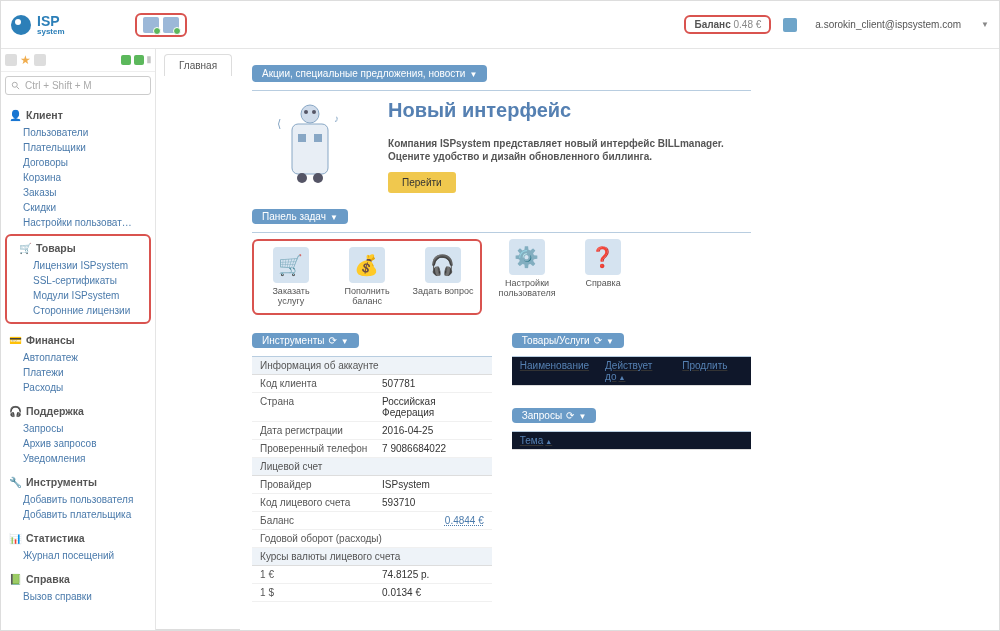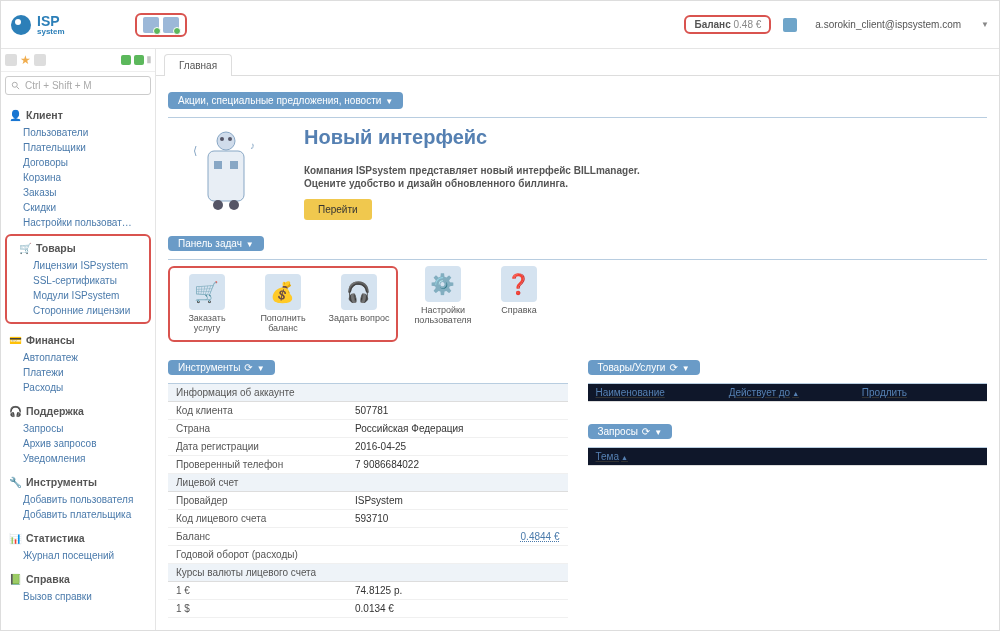--- a/index.html
+++ b/index.html
@@ -29,21 +29,21 @@
 .side-toolbar .spacer { flex:1; }
 .side-toolbar .green-sq { width:10px; height:10px; background:#5cb85c; border-radius:2px; }
 .side-search { margin:4px; border:1px solid #ccc; border-radius:3px; padding:3px 5px; display:flex; align-items:center; gap:4px; color:#aaa; font-size:10px; }
 .side-search svg { width:10px; height:10px; }
 .side-group { margin:8px 0 0 0; }
 .side-group-hdr { display:flex; align-items:center; gap:5px; font-weight:bold; color:#555; padding:2px 8px; font-size:10.5px; }
 .side-group-hdr .ico { width:12px; height:12px; display:inline-block; }
 .side-items { padding-left:22px; margin-top:2px; }
 .side-item { color:#4a7aab; padding:2px 0; cursor:pointer; font-size:10px; }
 .highlight-group { border:2px solid #d9534f; border-radius:6px; margin:4px; padding:4px 4px 4px 4px; }
-.main { flex:1; display:flex; flex-direction:column; min-width:0; overflow:auto; }
+.main { flex:1; display:flex; flex-direction:row; min-width:0; overflow:auto; }
 .tab-strip { border-bottom:1px solid #ddd; padding:4px 8px 0 8px; }
 .tab { display:inline-block; padding:5px 14px; border:1px solid #ddd; border-bottom:none; border-radius:4px 4px 0 0; background:#fff; font-size:10px; color:#555; position:relative; top:1px; }
 .section-tag { background:#6a9bc7; color:#fff; display:inline-block; padding:3px 10px; border-radius:4px; font-size:10px; margin:8px 0; position:relative; }
 .section-tag .dd { font-size:8px; margin-left:4px; }
 .content { padding:8px 12px; }
 .promo { display:flex; gap:16px; align-items:flex-start; padding:8px 0; }
 .promo-img { width:120px; height:90px; display:flex; align-items:center; justify-content:center; }
 .promo-text h2 { color:#5580b2; font-size:20px; margin-bottom:16px; }
 .promo-text p { font-size:10px; color:#555; margin-bottom:2px;font-weight:bold; }
 .promo-btn { display:inline-block; margin-top:8px; background:#f0c84e; color:#333; padding:5px 14px; border-radius:3px; font-size:10px; cursor:pointer; }
@@ -55,21 +55,21 @@
 .cols { display:flex; gap:20px; margin-top:10px; }
 .col-left { flex:1; min-width:0; }
 .col-right { flex:1; min-width:0; }
 .section-tag.small { padding:2px 10px; }
 .refresh { color:#fff; font-size:10px; margin-left:4px; }
 .panel-line { border-bottom:1px solid #b8cde0; margin-bottom:0; }
 .sub-hdr { background:#eef3f8; padding:3px 8px; font-size:10px; color:#555; border-bottom:1px solid #ddd; }
 .table-cols { display:flex; background:#0f172a; border-bottom:1px solid #ddd;text-decoration:underline; }
 .table-cols > div { flex:1; padding:3px 8px; font-size:10px; color:#5580b2; }
 .info-row { display:flex; padding:3px 8px; font-size:10px; border-bottom:1px solid #f0f0f0; }
-.info-row .k { width:179px; color:#555; }
+.info-row .k { width:122px; color:#555; }
 .info-row .v { flex:1; color:#333; }
 .info-row .v.link { color:#4a7aab; text-decoration:underline dotted;text-align:right; }
 .asc { font-size:7px; margin-left:2px; }
 .panel-block { margin-bottom:14px; }
 </style>
 </head>
 <body>
 
 <div class="app">
   <div class="topbar">

